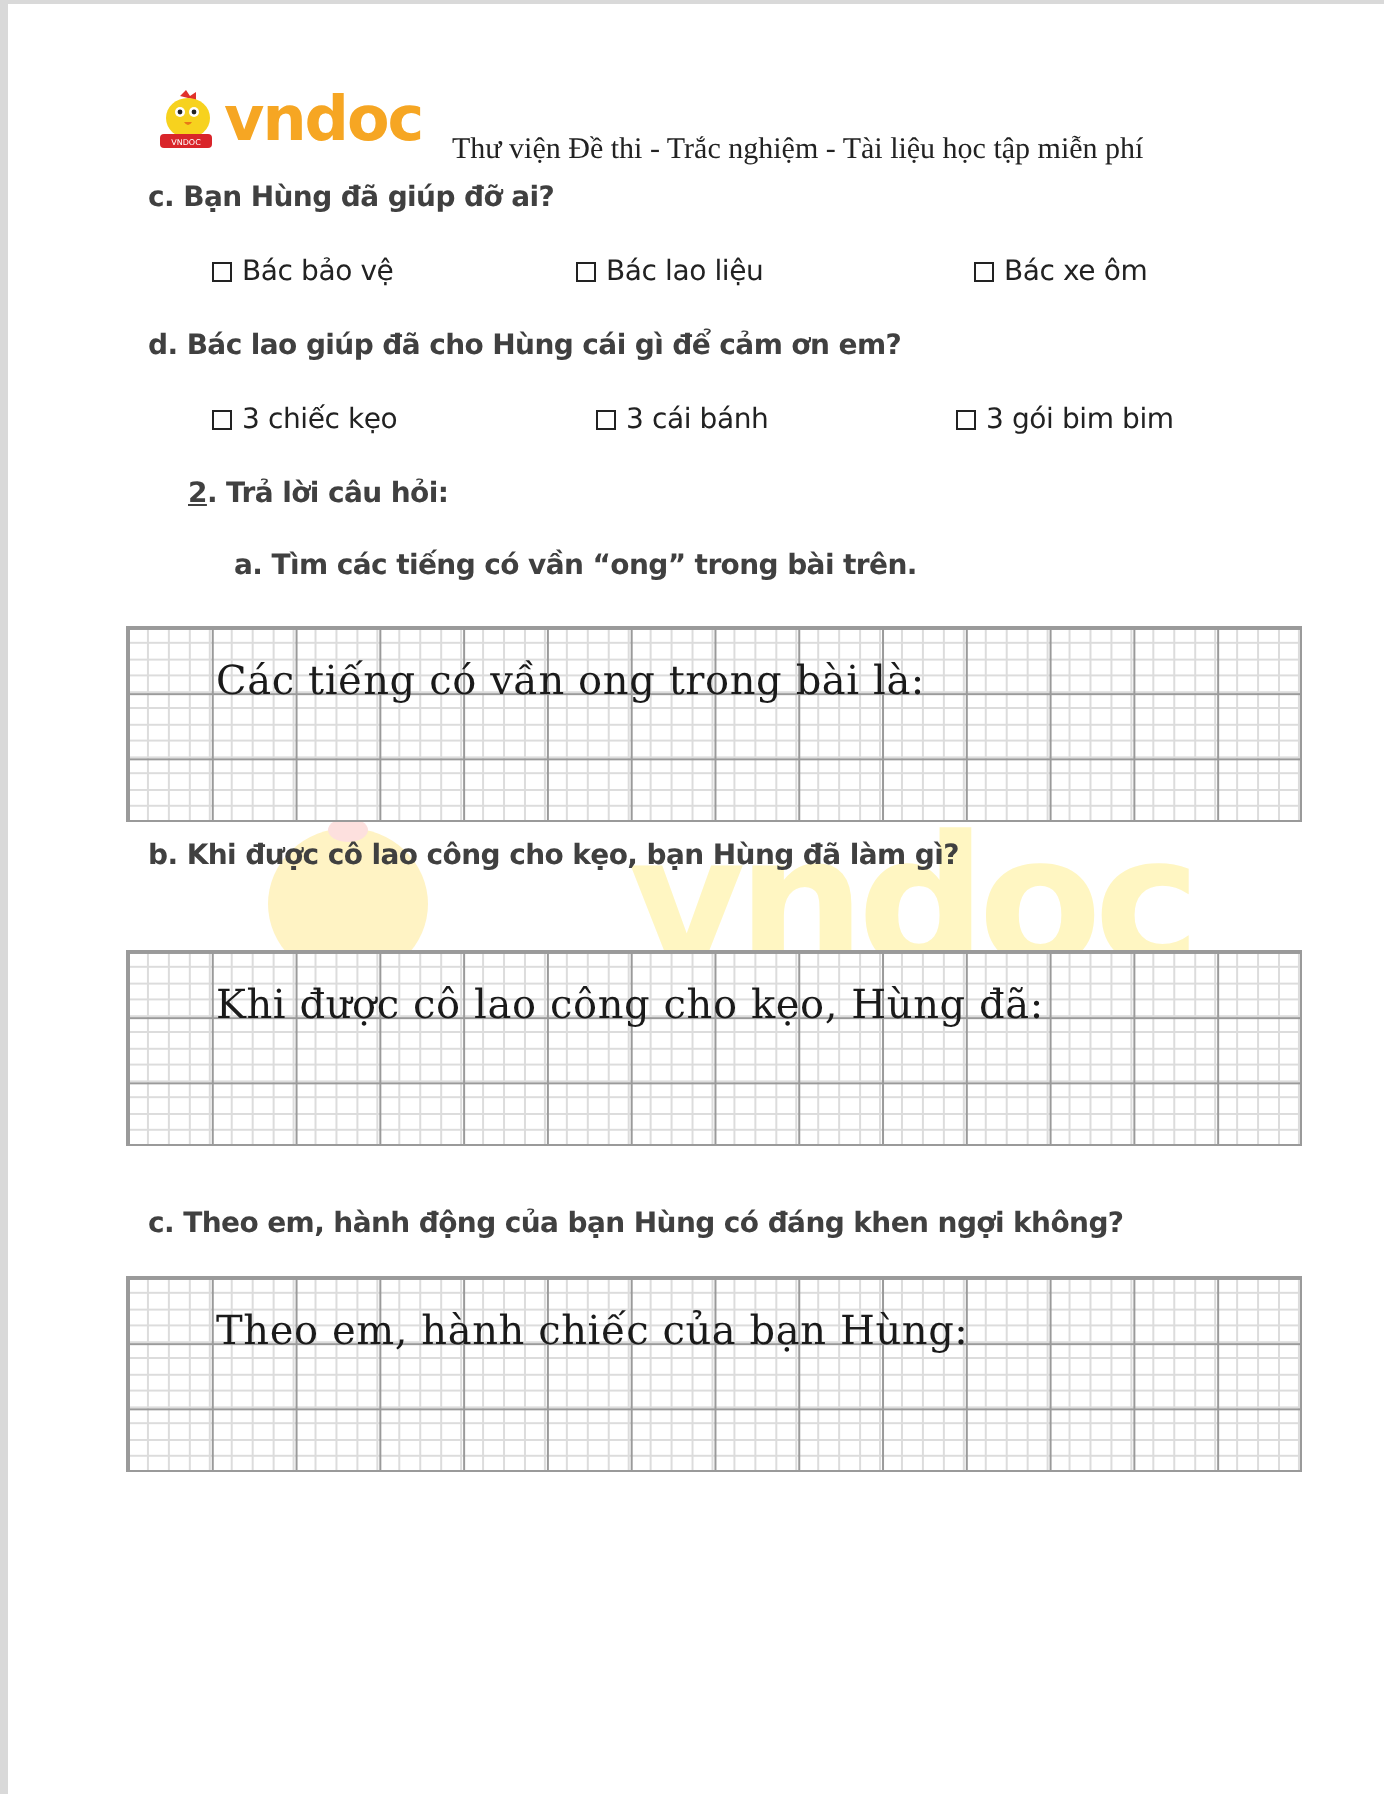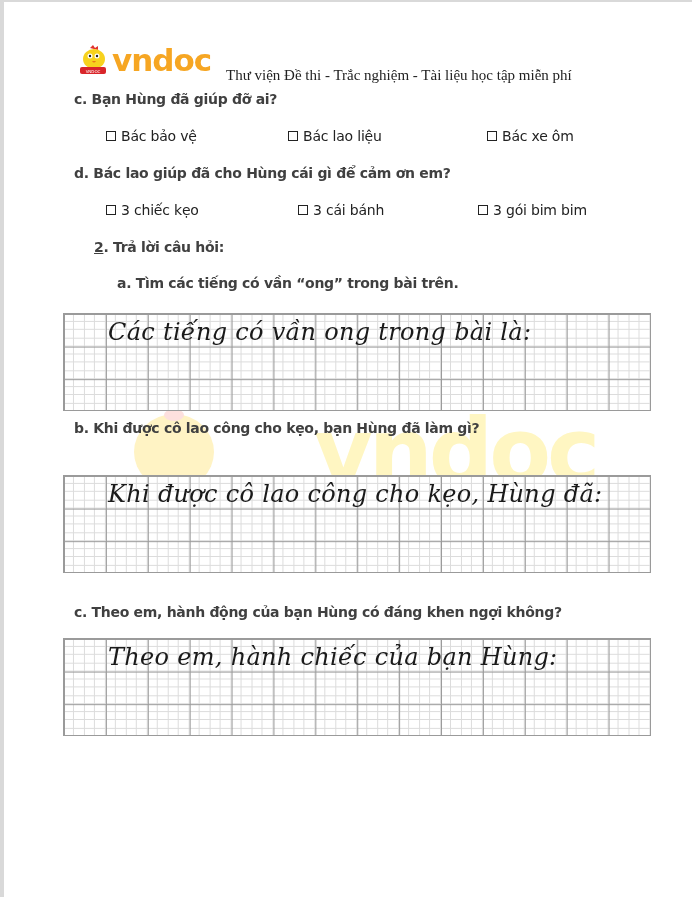--- a/index.html
+++ b/index.html
@@ -46,23 +46,23 @@
     border: 1px solid #9a9a9a; box-sizing: border-box;
     background-color: #fff;
     background-image:
       linear-gradient(to right, #9a9a9a 1px, transparent 1px),
       linear-gradient(to bottom, #9a9a9a 1px, transparent 1px),
       repeating-linear-gradient(to right, transparent 0, transparent 9.4px, #dcdcdc 9.4px, #dcdcdc 10.4px),
       repeating-linear-gradient(to bottom, transparent 0, transparent 7.1px, #dcdcdc 7.1px, #dcdcdc 8.1px);
     background-size: 41.9px 100%, 100% 32.6px, 41.9px 100%, 100% 32.6px;
   }
   .script {
-    position: absolute; left: 44px; top: 4px;
-    font-family: "DejaVu Serif", serif; font-style: italic;
-    font-size: 24px; color: #1a1a1a; white-space: nowrap; letter-spacing: 0.3px;
+    position: absolute; left: 44px; top: 14px;
+    font-family: "DejaVu Serif", serif; 
+    font-size: 20px; color: #1a1a1a; white-space: nowrap; letter-spacing: 0.3px;
   }
   .watermark {
     position: absolute; left: 110px; top: 405px; width: 500px; height: 80px;
     pointer-events: none;
   }
   .wm-text {
     position: absolute; left: 200px; top: 0;
     font-family: "DejaVu Sans", sans-serif; font-weight: bold; font-size: 90px;
     color: #fff6c2; letter-spacing: -4px; line-height: 90px;
   }

